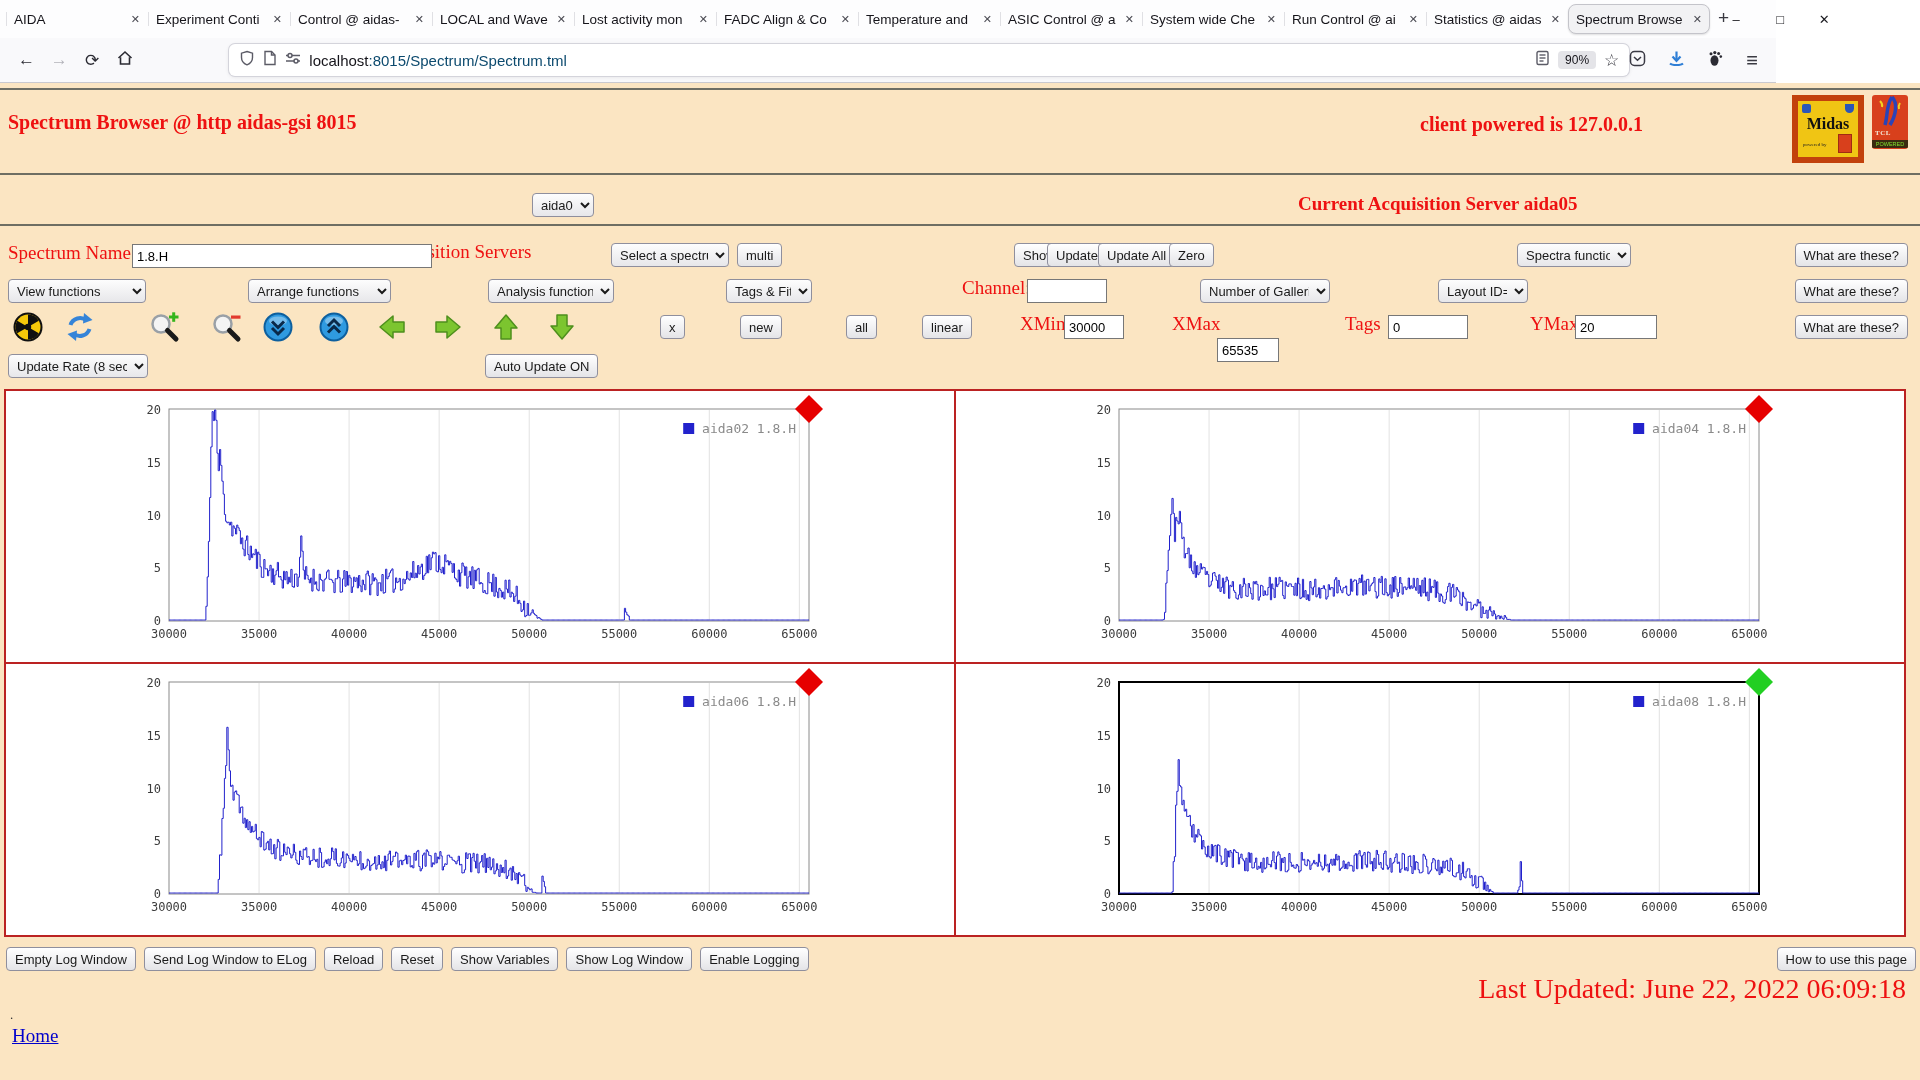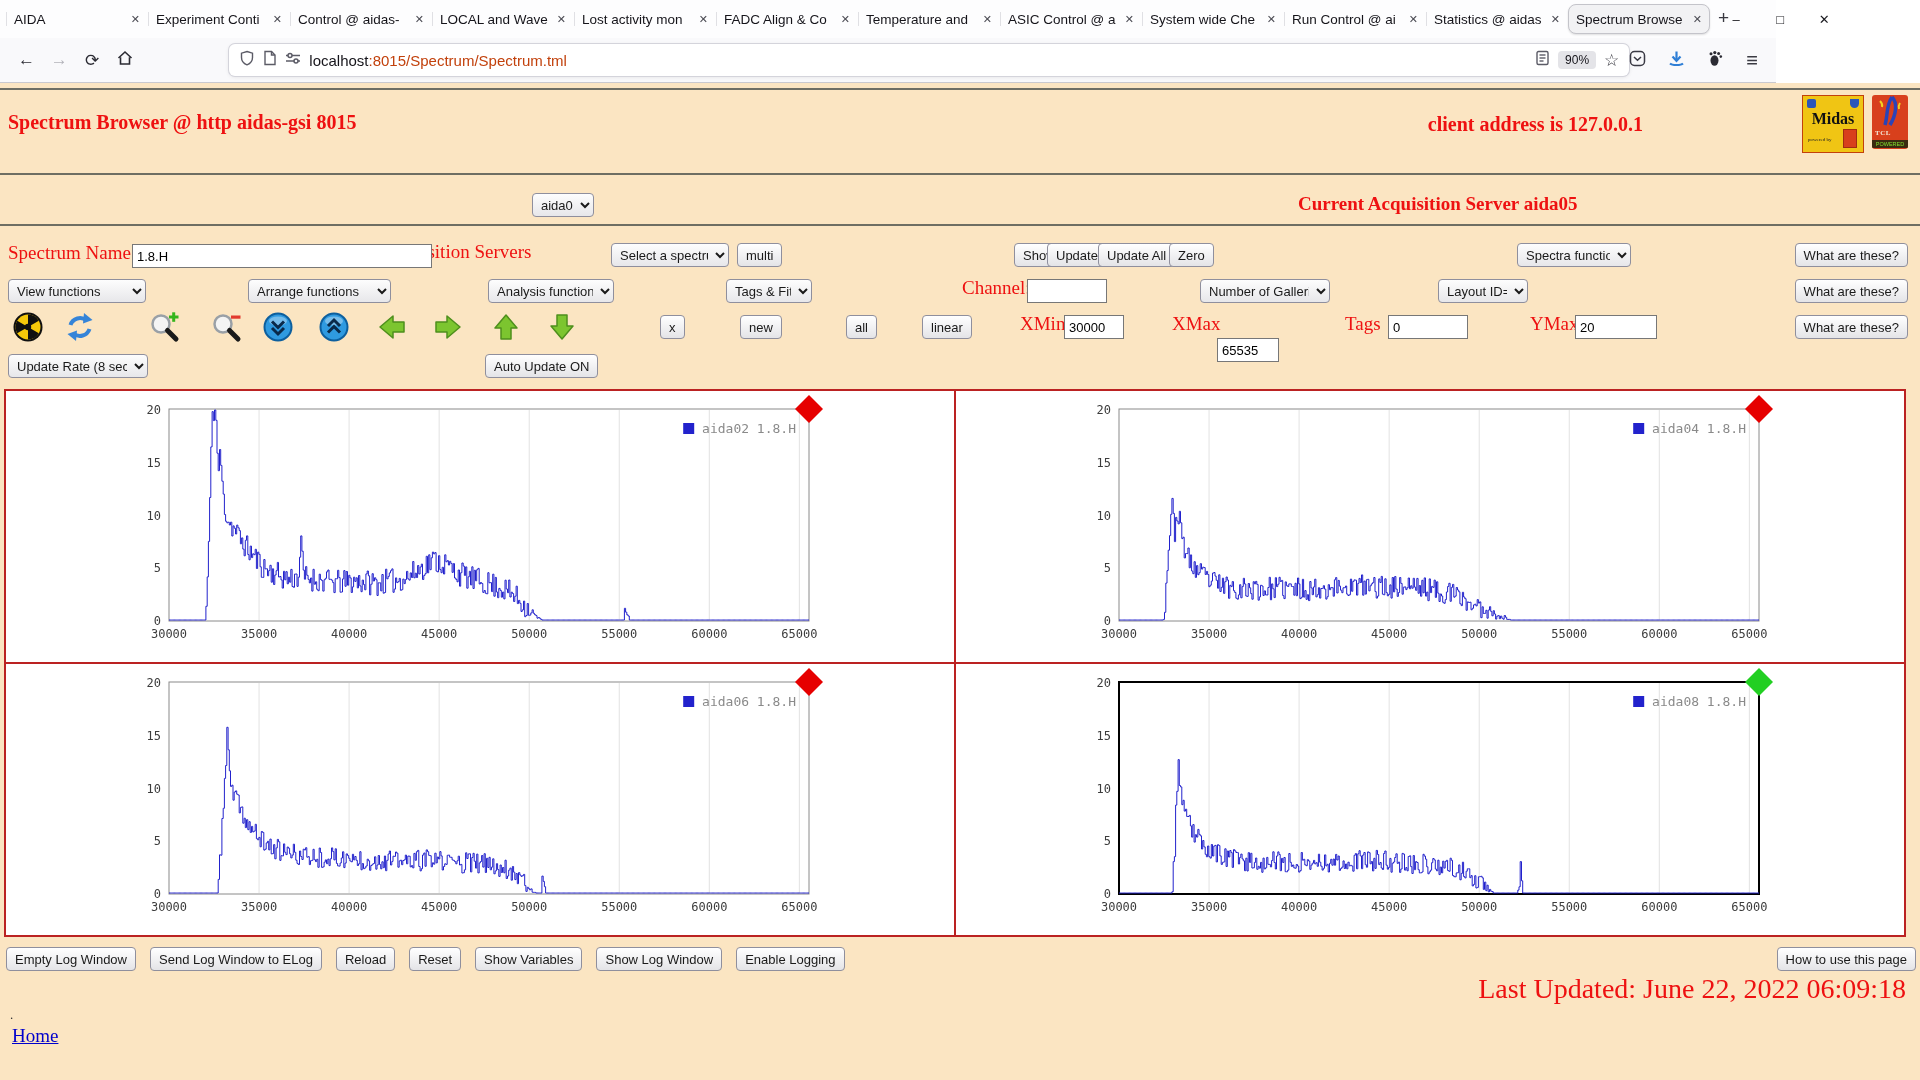--- a/index.html
+++ b/index.html
@@ -20,42 +20,42 @@
   .wincontrols{margin-left:auto;margin-right:14px;display:flex;gap:30px;font-size:13px;color:#1a1a1f;}
   .wincontrols span{width:14px;text-align:center;}
 
   
   .toolbar{height:44px;background:#f9f9fb;border-bottom:1px solid #c9c9cf;display:flex;align-items:center;padding:0 10px;}
   .nav-btn{width:34px;text-align:center;font-size:17px;color:#2b2b33;}
   .nav-btn.disabled{color:#b3b3ba;}
   .urlbar{flex:0 0 1380px;height:32px;margin-left:88px;background:#fff;border-radius:6px;
     box-shadow:0 0 0 1px #d4d4db,0 1px 4px rgba(0,0,0,.1);display:flex;align-items:center;padding:0 10px;gap:8px;}
   .url-text{font-size:15px;color:#15141a;flex:1;white-space:nowrap;overflow:hidden;}
-  .url-text .path{color:#c2410c;}
+  .url-text .path{color:#0c4a6e;}
   .zoom-badge{background:#e4e4e8;border-radius:4px;font-size:12px;padding:2px 7px;color:#15141a;}
   .tb-right{margin-left:auto;display:flex;align-items:center;gap:22px;margin-right:8px;}
   .glyph{font-size:17px;color:#3a3a42;}
 
   
   .page{position:absolute;top:83px;left:0;width:1920px;height:997px;background:#fbe5c2;
     font-family:"Liberation Serif",serif;}
   .rule{position:absolute;left:0;width:1920px;height:2px;background:#6e6e63;}
   .rlabel{position:absolute;color:#ee1111;font-size:19px;white-space:nowrap;}
   .rbold{font-weight:bold;}
   .page button{font:13px "Liberation Sans",sans-serif;background:linear-gradient(#ffffff,#e4e4e7);
     border:1px solid #8f8f9d;border-radius:4px;height:24px;padding:2px 8px;color:#1a1a1a;position:absolute;white-space:nowrap;}
   .page select{font:13px "Liberation Sans",sans-serif;background:linear-gradient(#fdfdfd,#e7e7ea);
     border:1px solid #8f8f9d;border-radius:4px;height:24px;color:#1a1a1a;position:absolute;padding:0 4px;}
   .page input{font:13px "Liberation Sans",sans-serif;border:1px solid #777;background:#fff;
     height:20px;padding:1px 4px;position:absolute;}
   .iconbtn{position:absolute;width:32px;height:32px;}
 
   
   .logos{position:absolute;top:12px;right:12px;display:flex;gap:8px;}
-  .midas-logo{width:60px;height:56px;background:#f0c514;border:1px solid #c2410c;position:relative;
+  .midas-logo{width:60px;height:56px;background:#f0c514;border:6px solid #c2410c;position:relative;
     font-family:"Liberation Serif",serif;}
   .mb1,.mb2{position:absolute;top:3px;width:9px;height:9px;background:#2b56b8;}
   .mb1{left:4px;border-radius:2px;}
   .mb2{right:4px;border-radius:0 0 5px 5px;}
   .midas-text{position:absolute;top:14px;left:0;right:0;text-align:center;font-weight:bold;font-size:16px;color:#111;}
   .midas-sub{position:absolute;bottom:10px;left:5px;font-size:5px;color:#222;}
   .midas-stamp{position:absolute;bottom:4px;right:6px;width:12px;height:17px;background:#d8401c;border:1px solid #a02c12;}
   .tcl-logo{width:36px;height:54px;background:#d8401c;border-radius:3px;position:relative;overflow:hidden;}
   .tcl-text{position:absolute;bottom:12px;left:3px;font-size:7px;font-weight:bold;color:#f4e9d8;letter-spacing:.5px;}
   .tcl-pow{position:absolute;bottom:1px;left:0;right:0;background:#3a2a10;color:#7ee02e;font-size:5.5px;
@@ -200,21 +200,21 @@
           </svg>
       </span>
       <span class="glyph" style="font-size:20px;">≡</span>
     </div>
   </div>
 
   <div class="page">
     <div class="rule" style="top:5px"></div>
 
     <div class="rlabel rbold" style="left:8px;top:28px;font-size:20px;">Spectrum Browser @ http aidas-gsi 8015</div>
-    <div class="rlabel rbold" style="right:277px;top:30px;font-size:20px;">client address is 127.0.0.1</div>
+    <div class="rlabel rbold" style="right:277px;top:30px;font-size:20px;">client powered is 127.0.0.1</div>
 
     <div class="logos">
       <div class="midas-logo">
         <span class="mb1"></span>
         <span class="mb2"></span>
         <div class="midas-text">Midas</div>
         <div class="midas-sub">powered by</div>
         <div class="midas-stamp"></div>
       </div>
       <div class="tcl-logo">
@@ -456,21 +456,21 @@
             <text x="155" y="128.5" text-anchor="end" fill="#3c3c3c" font-size="12" font-family="DejaVu Sans Mono, monospace">10</text>
             <text x="155" y="75.75" text-anchor="end" fill="#3c3c3c" font-size="12" font-family="DejaVu Sans Mono, monospace">15</text>
             <text x="155" y="23" text-anchor="end" fill="#3c3c3c" font-size="12" font-family="DejaVu Sans Mono, monospace">20</text>
             <rect x="677.2" y="32" width="11" height="11" fill="#2222cc"></rect>
             <text x="790" y="42" text-anchor="end" fill="#8a8a8a" font-size="13" font-family="DejaVu Sans Mono, monospace">aida08 1.8.H</text>
             <polygon points="803,4 817,18 803,32 789,18" fill="#22cf22"></polygon>
           </svg>
         </div>
       </div>
 
-    <div style="position:absolute;left:6px;top:864px;display:flex;gap:14px;justify-content:space-between;">
+    <div style="position:absolute;left:6px;top:864px;display:flex;gap:8px;justify-content:space-between;">
         <button style="position: relative;">Empty Log Window</button>
         <button style="position: relative;">Send Log Window to ELog</button>
         <button style="position: relative;">Reload</button>
         <button style="position: relative;">Reset</button>
         <button style="position: relative;">Show Variables</button>
         <button style="position: relative;">Show Log Window</button>
         <button style="position: relative;">Enable Logging</button>
       </div>
     <button style="position:relative;right:4px;top:864px;position:absolute;">How to use this page</button>
     <div class="rlabel" style="right:14px;top:890px;font-size:28px;">Last Updated: June 22, 2022 06:09:18</div>

